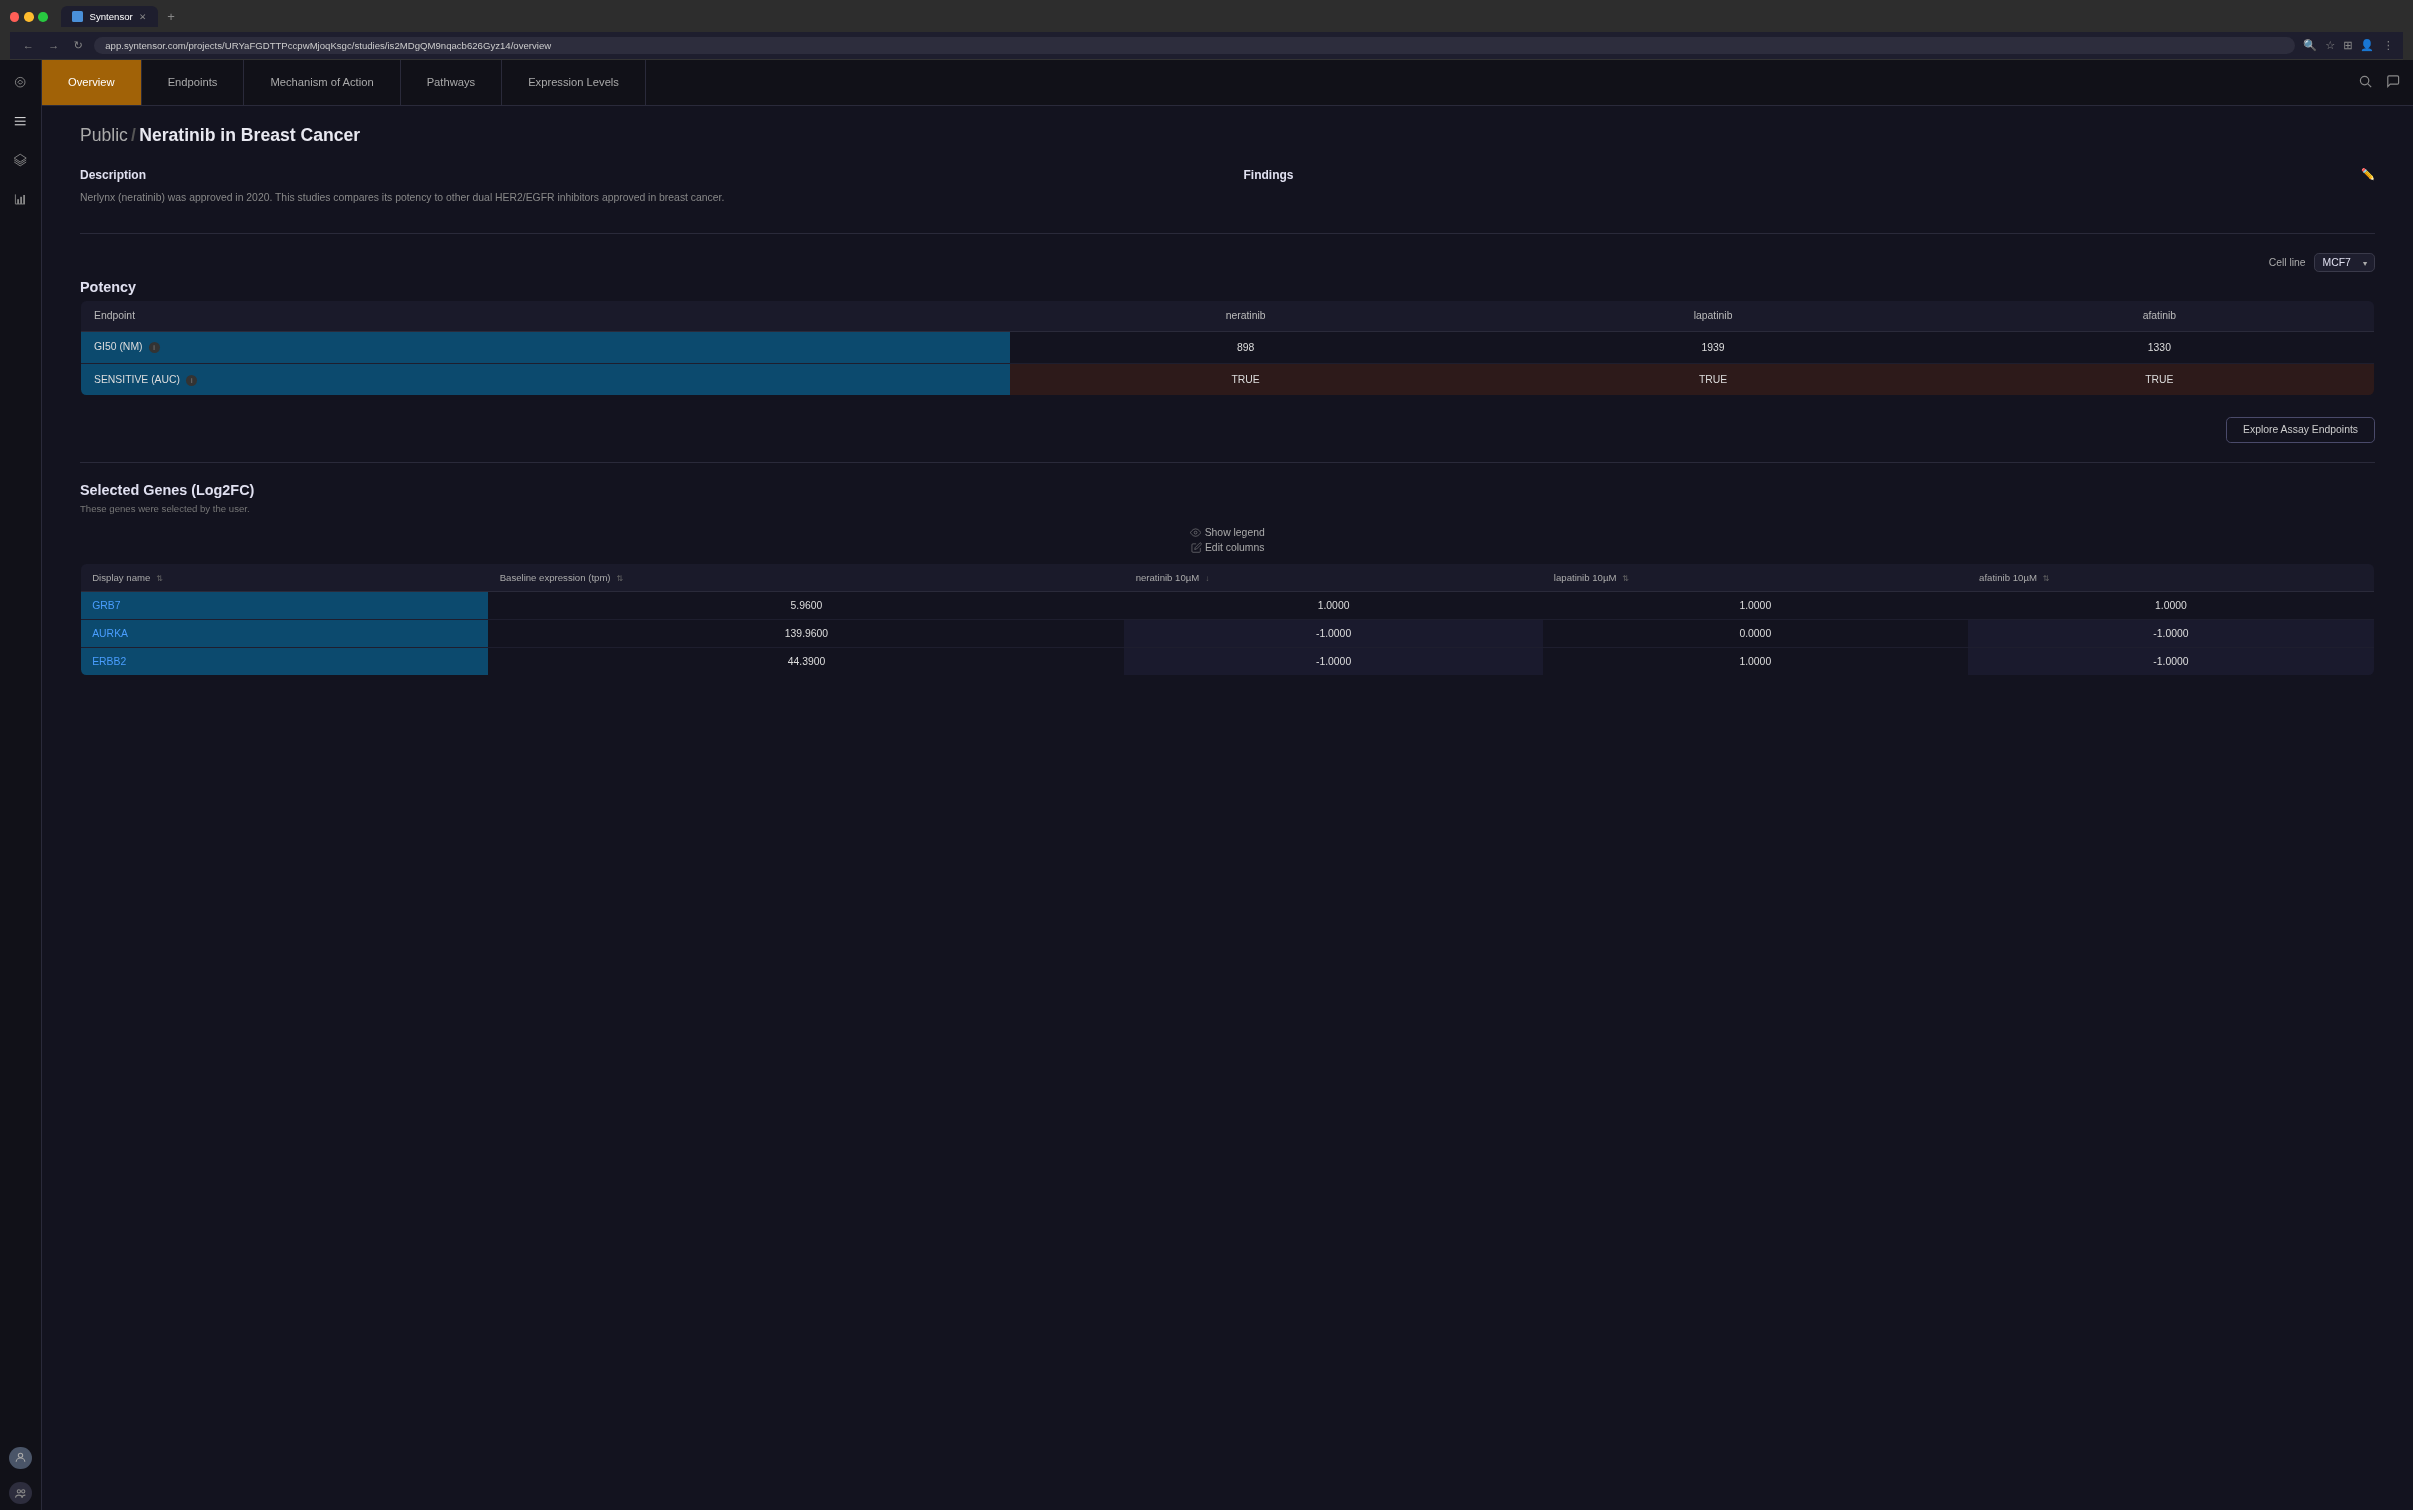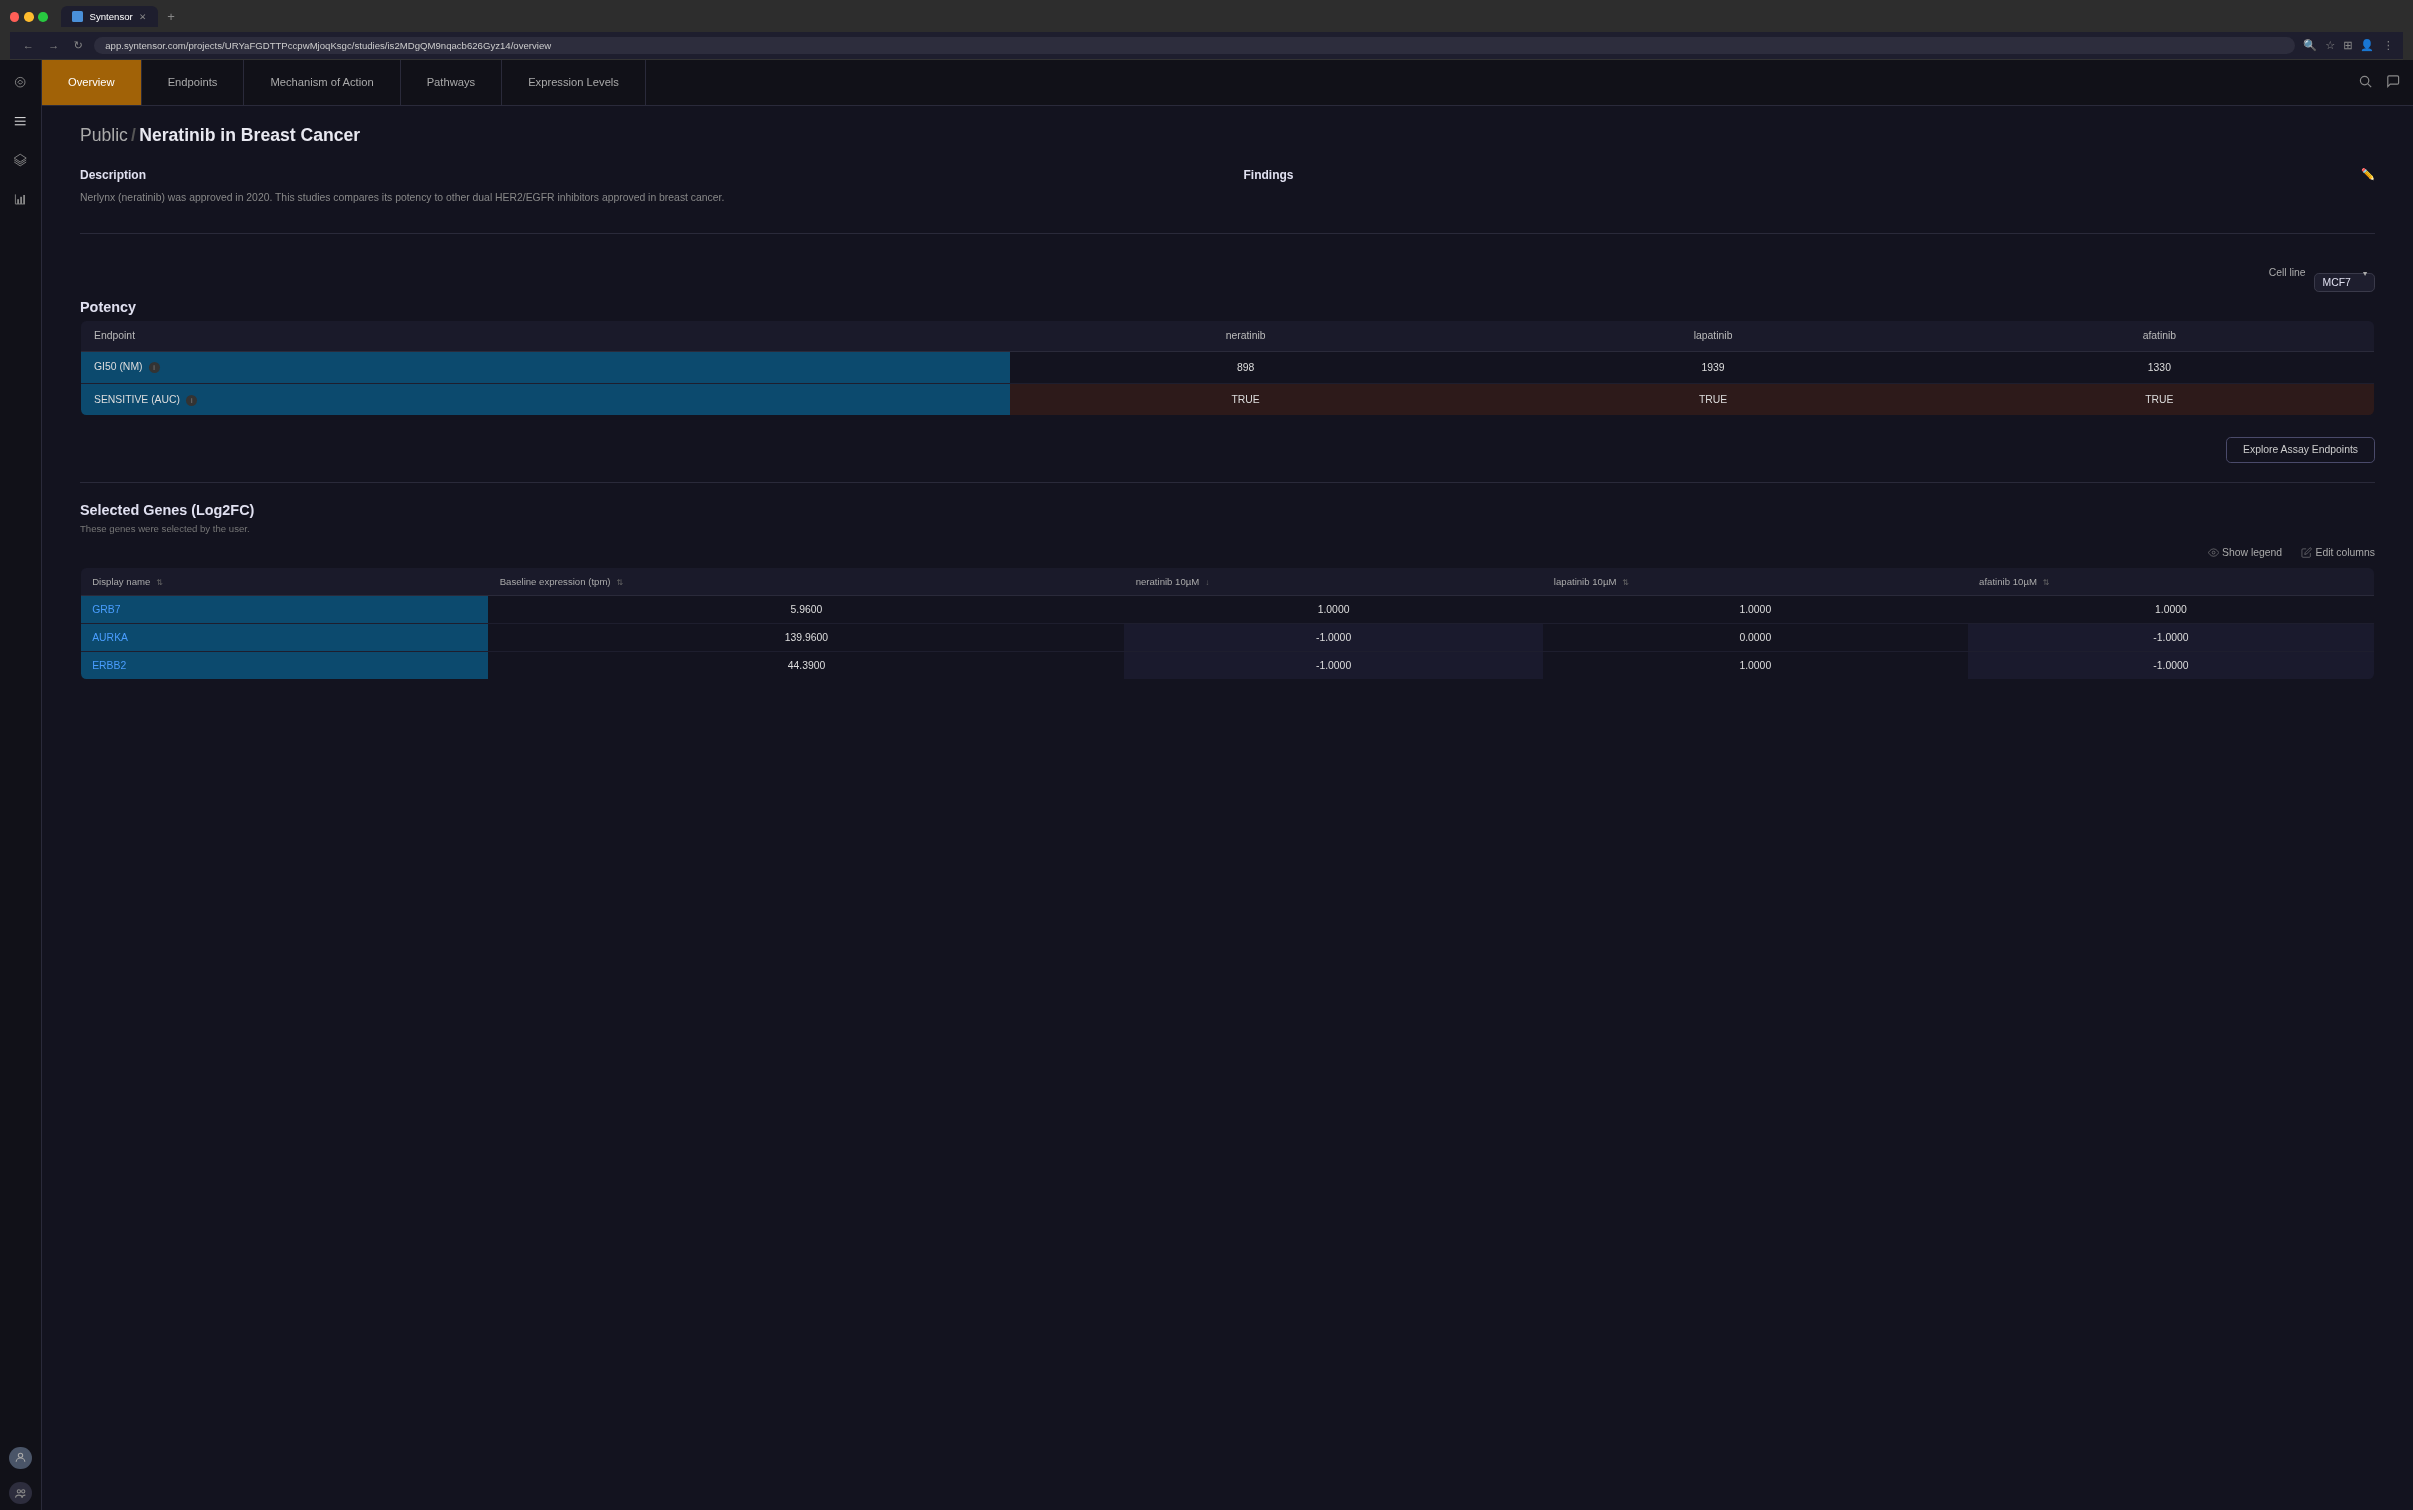--- a/index.html
+++ b/index.html
@@ -203,21 +203,20 @@
       border: 0.8px solid #3a3a4a;
       border-radius: 4.8px;
       color: #e0e0f0;
       padding: 3.2px 19px 3.2px 8px;
       font-size: 10.4px;
       cursor: pointer;
       appearance: none;
       -webkit-appearance: none;
       padding-right: 22.4px;
       position: relative;
-      margin-top: 20px;
     }
     .select-wrapper {
       position: relative;
       display: inline-block;
     }
     .select-wrapper::after {
       content: '▼';
       font-size: 7.2px;
       color: #aaa;
       position: absolute;
@@ -291,22 +290,23 @@
       cursor: pointer;
       float: right;
       margin-top: 9.6px;
     }
 
     
     .genes-header-actions {
       display: flex;
       justify-content: flex-end;
       align-items: center;
-      gap: 19px;
+      gap: 4px;
       margin-bottom: 9.6px;
+      flex-direction: column;
     }
     .action-link {
       display: flex;
       align-items: center;
       gap: 3.2px;
       color: #aaa;
       font-size: 10.4px;
       cursor: pointer;
       background: none;
       border: none;

